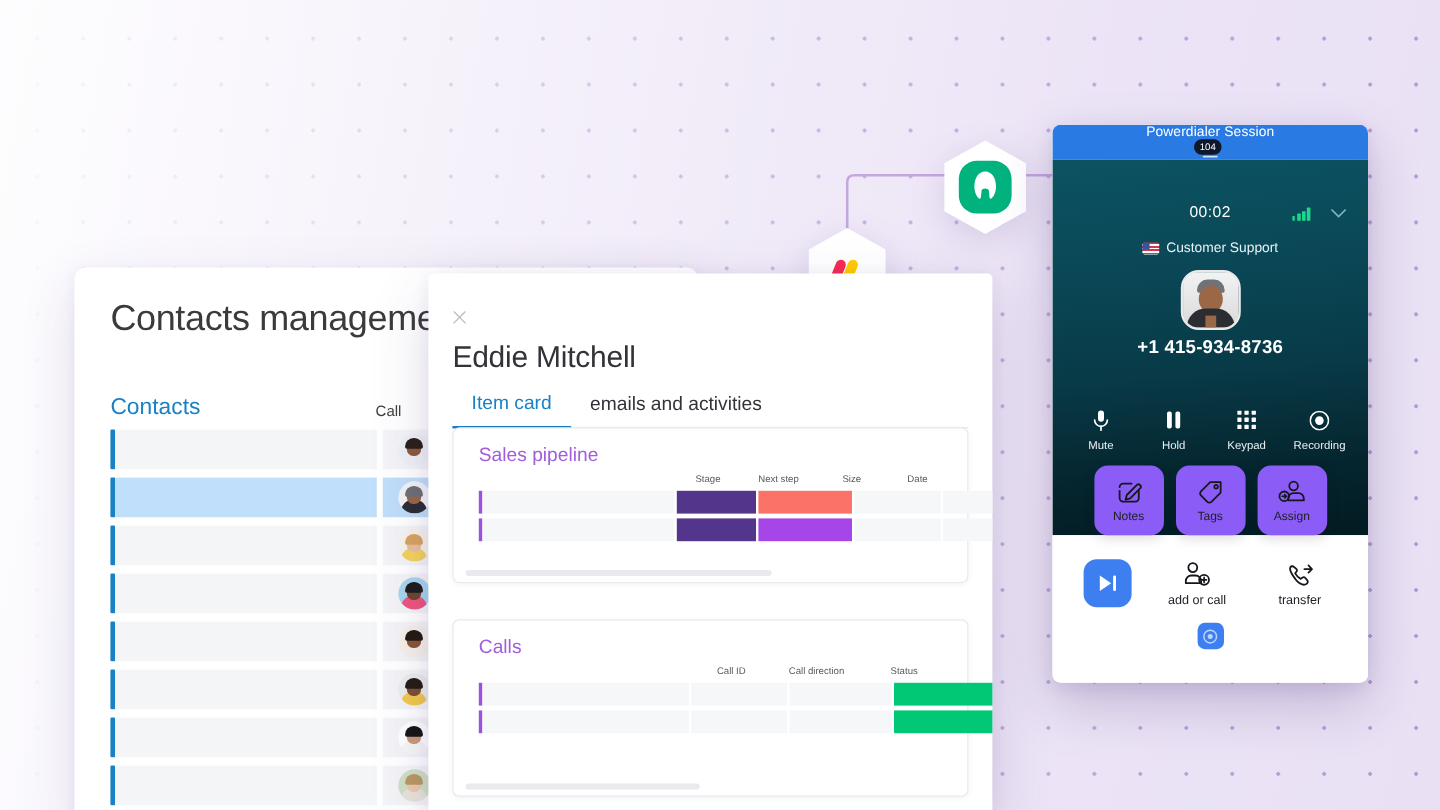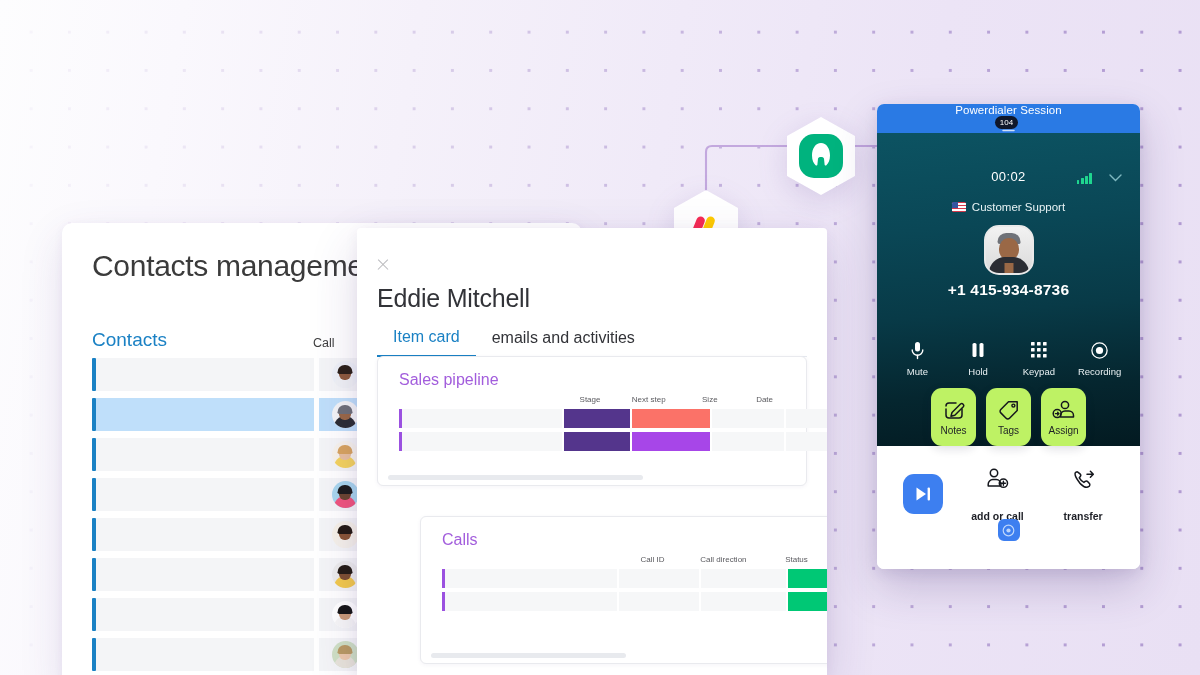--- a/index.html
+++ b/index.html
@@ -126,21 +126,21 @@
     cursor: pointer; white-space: nowrap;
   }
   .tab.active { color: #1a81c4; border-bottom: 2.5px solid #1a81c4; margin-bottom: -1px; }
 
   .card {
     position: absolute; left: 20px; width: 430px;
     background: #fff; border: 1px solid #e9eaee; border-radius: 6px;
     box-shadow: 0 1px 4px rgba(60,40,110,.05);
   }
   #card-pipeline { top: 128px; height: 130px; }
-  #card-calls { top: 288px; height: 148px; margin-left: 43px; }
+  #card-calls { top: 288px; height: 148px; }
   .card-h {
     position: absolute; left: 21px; top: 14px;
     font-size: 16px; color: #a25ddc; font-weight: 400;
   }
   .mini-head {
     position: absolute; display: flex; font-size: 8px; color: #5a5a5f;
   }
   .mini-head > div { text-align: center; }
   .mini-row { position: absolute; display: flex; align-items: center; height: 19px; }
   .m-bar { width: 3px; height: 19px; background: #9b51e0; flex: 0 0 3px; }
@@ -224,32 +224,32 @@
   .ctrl { text-align: center; color: #fff; cursor: pointer; width: 54px; }
   .ctrl .ic { height: 24px; display: flex; align-items: center; justify-content: center; }
   .ctrl .lb { font-size: 9.5px; margin-top: 4px; color: #eaf1f3; }
 
   #white-zone { height: 123px; background: #ffffff; position: relative; }
   #quick-row {
     position: absolute; top: -58px; left: 0; width: 100%;
     display: flex; justify-content: center; gap: 10px;
   }
   .qbtn {
-    width: 45px; height: 58px; background: #bef264; border-radius: 11px;
+    width: 58px; height: 58px; background: #8b5cf6; border-radius: 11px;
     box-shadow: 0 3px 10px rgba(25,30,60,.14);
     display: flex; flex-direction: column; align-items: center; justify-content: center;
     cursor: pointer;
   }
   .qbtn .lb { font-size: 10px; color: #1d1f26; margin-top: 4px; }
   #action-row {
     position: absolute; top: 20px; left: 0; width: 100%;
     display: flex; align-items: center; justify-content: space-around; padding: 0 14px;
   }
   .act { text-align: center; cursor: pointer; width: 62px; }
-  .act .lb { font-size: 10.5px; color: #1d1f26; margin-top: 20px; font-weight: bold; }
+  .act .lb { font-size: 10.5px; color: #1d1f26; margin-top: 4px; }
   #play-btn {
     width: 40px; height: 40px; border-radius: 11px; background: #3d7ff0;
     display: flex; align-items: center; justify-content: center; cursor: pointer;
   }
   #insights-bar {
     position: absolute; bottom: 0; left: 0; width: 100%; height: 32px;
     background: #fff; border-radius: 14px 14px 0 0;
     box-shadow: 0 -2px 8px rgba(30,30,60,.09);
     display: flex; align-items: center; cursor: pointer;
   }

